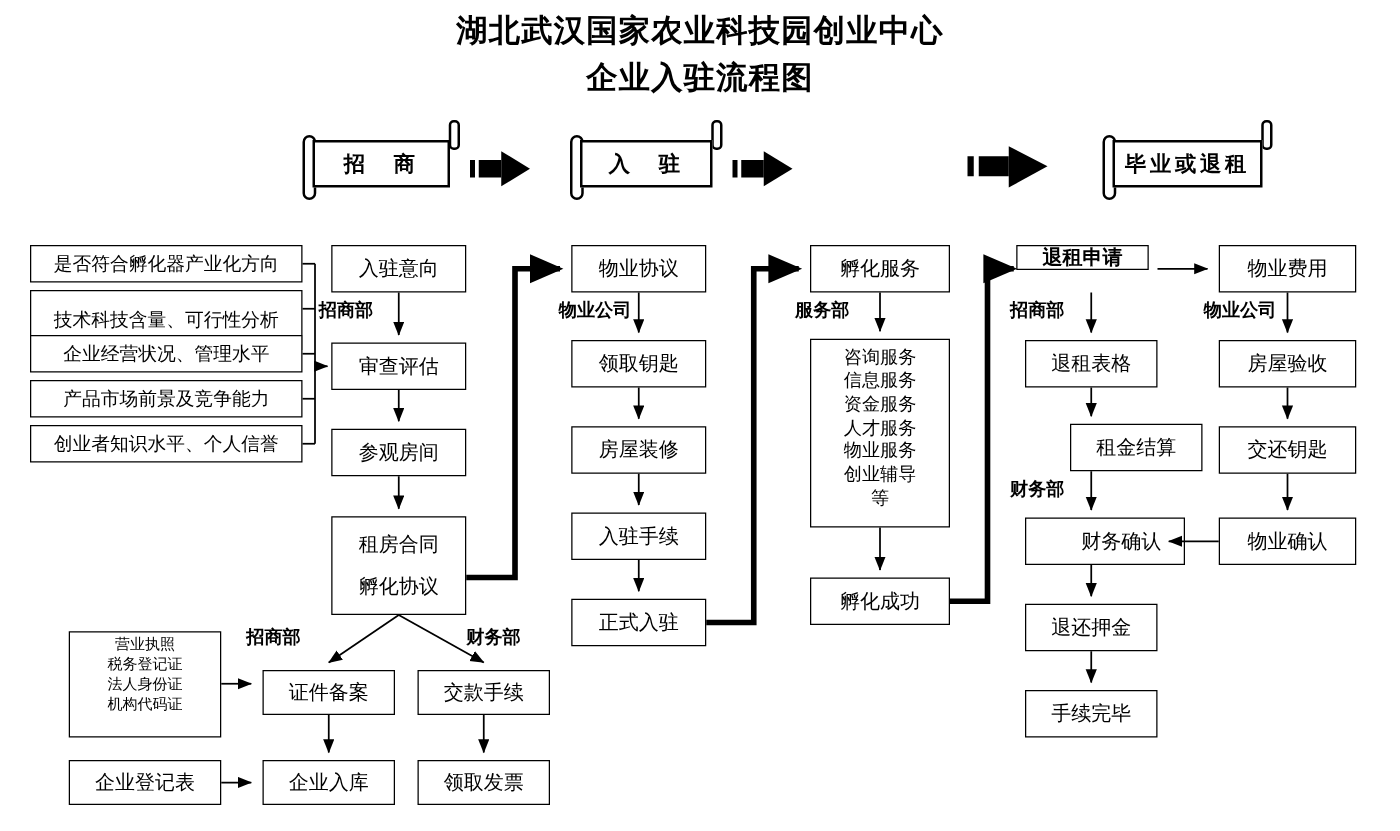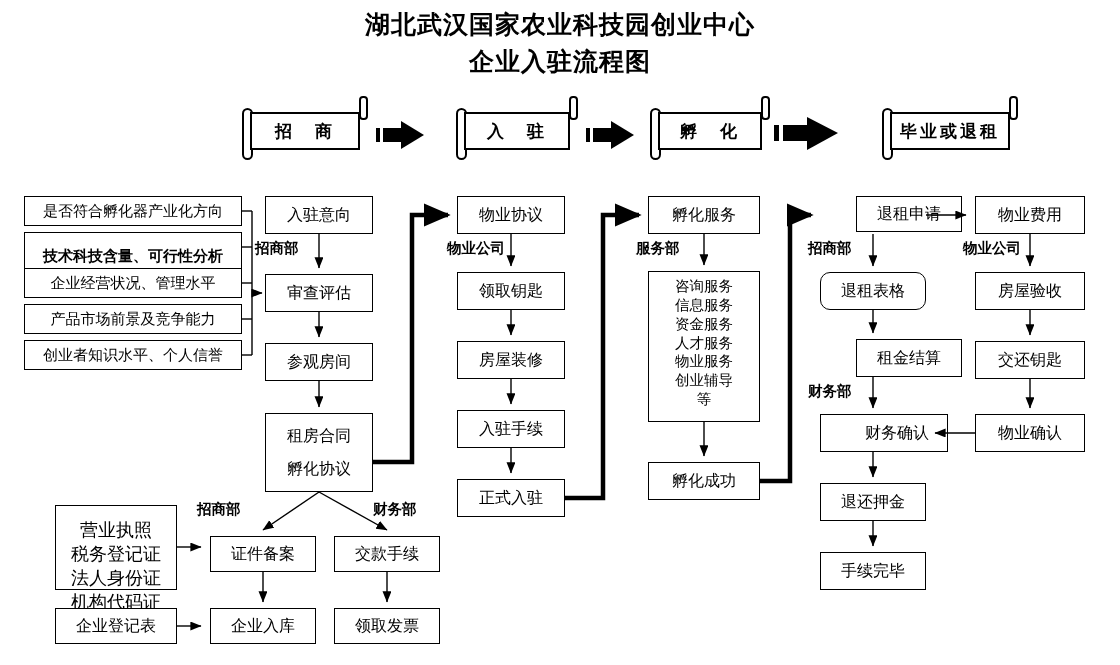--- a/index.html
+++ b/index.html
@@ -25,21 +25,21 @@
     font-size:16px;line-height:1.35;text-align:center;
     box-sizing:border-box;
   }
   .box.small{font-size:15px;}
   .box.listbox{
     display:block;padding-top:5px;font-size:14.5px;line-height:1.30;
   }
   .box.listbox span{display:block;text-align:center;}
   .box.twoline{flex-direction:column;justify-content:space-around;padding:6px 0;}
   .box.twoline span{display:block;}
-  .box.doclist{display:block;padding-top:12px;font-size:18px;line-height:1.33;}
+  .box.doclist{display:block;padding-top:2px;font-size:12px;line-height:1.33;}
   .box.doclist span{display:block;text-align:center;}
 
   
   .dept{
     position:absolute;font-size:14.5px;font-weight:700;white-space:nowrap;
     letter-spacing:0px;
   }
 
   
   .banner{position:absolute;}
@@ -70,33 +70,28 @@
   <div class="banner" style="left:240px;top:104px;width:128px;height:56px;">
     <div class="rollL"></div>
     <div class="rollR"></div>
     <div class="paper">招　商</div>
   </div>
   <div class="banner" style="left:454px;top:104px;width:124px;height:56px;">
     <div class="rollL"></div>
     <div class="rollR"></div>
     <div class="paper">入　驻</div>
   </div>
-  <div class="banner" style="left:648px;top:104px;width:122px;height:56px;">
-    <div class="rollL"></div>
-    <div class="rollR"></div>
-    <div class="paper">孵　化</div>
-  </div>
   <div class="banner" style="left:880px;top:104px;width:138px;height:56px;">
     <div class="rollL"></div>
     <div class="rollR"></div>
     <div class="paper">毕业或退租</div>
   </div>
 
   <div class="box small" style="left:24px;top:196px;width:218px;height:30px;">是否符合孵化器产业化方向</div>
-  <div class="box small" style="left:24px;top:232px;width:218px;height:48px;font-weight:bold;">技术科技含量、可行性分析</div>
+  <div class="box small" style="left:24px;top:232px;width:218px;height:48px;">技术科技含量、可行性分析</div>
   <div class="box small" style="left:24px;top:268px;width:218px;height:30px;">企业经营状况、管理水平</div>
   <div class="box small" style="left:24px;top:304px;width:218px;height:30px;">产品市场前景及竞争能力</div>
   <div class="box small" style="left:24px;top:340px;width:218px;height:30px;">创业者知识水平、个人信誉</div>
 
   <div class="box" style="left:265px;top:196px;width:108px;height:38px;">入驻意向</div>
   <div class="dept" style="left:255px;top:239px;">招商部</div>
   <div class="box" style="left:265px;top:274px;width:108px;height:38px;">审查评估</div>
   <div class="box" style="left:265px;top:343px;width:108px;height:38px;">参观房间</div>
   <div class="box twoline" style="left:265px;top:413px;width:108px;height:79px;">
     <span>租房合同</span>
@@ -116,23 +111,23 @@
     <span>咨询服务</span>
     <span>信息服务</span>
     <span>资金服务</span>
     <span>人才服务</span>
     <span>物业服务</span>
     <span>创业辅导</span>
     <span>等</span>
   </div>
   <div class="box" style="left:648px;top:462px;width:112px;height:38px;">孵化成功</div>
 
-  <div class="box" style="left:856px;top:196px;width:106px;height:36px;">退租申请</div>
+  <div class="box" style="left:813px;top:196px;width:106px;height:20px;font-weight:bold;">退租申请</div>
   <div class="dept" style="left:808px;top:239px;">招商部</div>
-  <div class="box" style="left:820px;top:272px;width:106px;height:38px;border-radius:10px;">退租表格</div>
+  <div class="box" style="left:820px;top:272px;width:106px;height:38px;">退租表格</div>
   <div class="box" style="left:820px;top:339px;width:106px;height:38px;margin-left:36px;">租金结算</div>
   <div class="dept" style="left:808px;top:382px;">财务部</div>
   <div class="box" style="left:820px;top:414px;width:128px;height:38px;padding-left:26px;">财务确认</div>
   <div class="box" style="left:820px;top:483px;width:106px;height:38px;">退还押金</div>
   <div class="box" style="left:820px;top:552px;width:106px;height:38px;">手续完毕</div>
 
   <div class="box" style="left:975px;top:196px;width:110px;height:38px;">物业费用</div>
   <div class="dept" style="left:963px;top:239px;">物业公司</div>
   <div class="box" style="left:975px;top:341px;width:110px;height:38px;">交还钥匙</div>
   <div class="box" style="left:975px;top:272px;width:110px;height:38px;">房屋验收</div>

